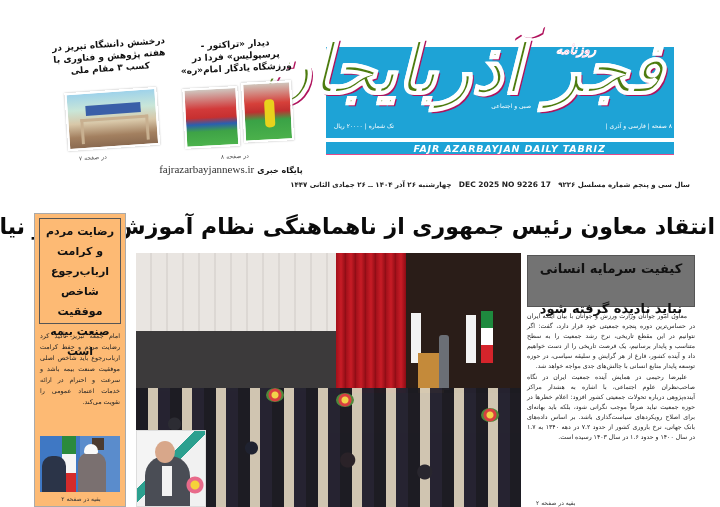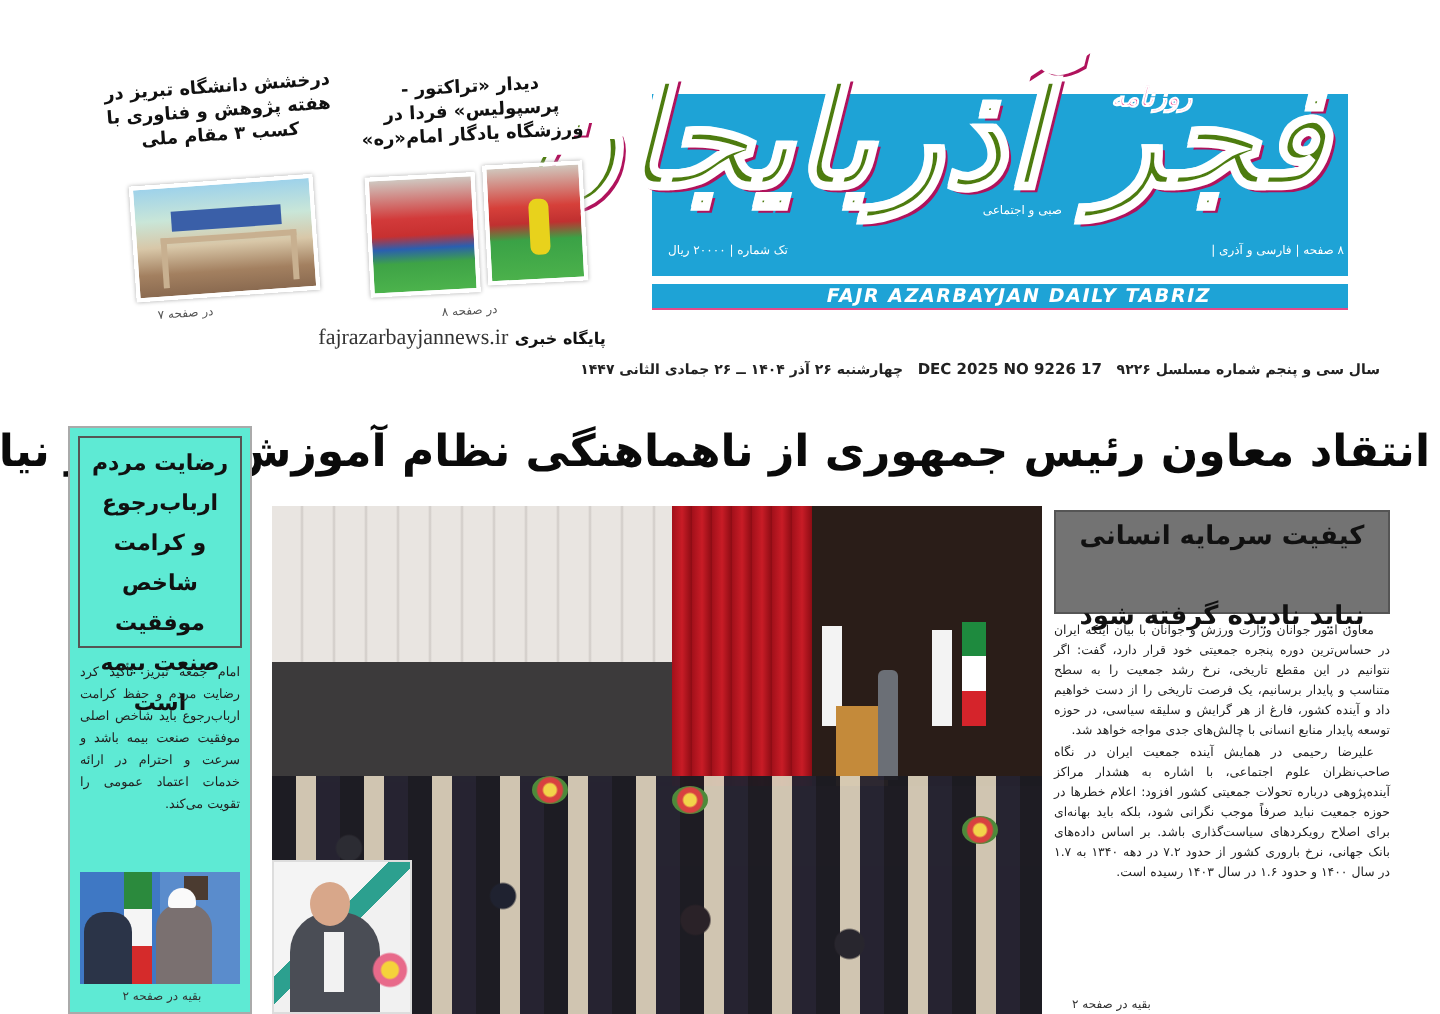--- a/index.html
+++ b/index.html
@@ -97,21 +97,21 @@
   
   .sub-box { position: absolute; left: 527px; top: 255px; width: 168px; height: 52px; border: 1px solid #555;
     background: #737373; }
   .sub-box-title { font-weight: bold; font-size: 13px; line-height: 22px; direction: rtl; text-align: center; padding-top: 3px; }
   .right-body { position: absolute; left: 527px; top: 311px; width: 168px; direction: rtl; text-align: justify;
     font-size: 6.2px; line-height: 10px; color: #222; }
   .right-body p { text-indent: 8px; margin-bottom: 1px; }
   .right-cont { position: absolute; left: 536px; top: 499px; font-size: 6px; color: #333; direction: rtl; }
 
   
-  .left-col { position: absolute; left: 34px; top: 213px; width: 92px; height: 294px; border: 1px solid #aaa; background: #5eead4; }
+  .left-col { position: absolute; left: 34px; top: 213px; width: 92px; height: 294px; border: 1px solid #aaa; background: #fdba74; }
   .left-title-box { position: absolute; left: 4px; top: 4px; width: 82px; height: 106px; border: 1px solid #555; }
   .left-title { font-weight: bold; font-size: 11px; line-height: 20px; direction: rtl; text-align: center; padding-top: 3px; }
   .left-body { position: absolute; left: 5px; top: 117px; width: 80px; direction: rtl; text-align: justify;
     font-size: 6.4px; line-height: 11px; color: #222; }
   .left-photo { position: absolute; left: 5px; top: 222px; width: 80px; height: 56px; overflow: hidden;
     background: linear-gradient(90deg, #3f78c4 0 50%, #5a8ccc 50%); }
   .lp-flag { position: absolute; left: 22px; top: 0; width: 14px; height: 56px;
     background: linear-gradient(180deg, #2b8a3d 0 33%, #f5f5f5 33% 66%, #d52b2b 66%); }
   .lp-cleric { position: absolute; left: 38px; top: 16px; width: 28px; height: 40px; background: #7a7070; border-radius: 12px 12px 0 0; }
   .lp-turban { position: absolute; left: 44px; top: 8px; width: 14px; height: 10px; background: #fafafa; border-radius: 7px 7px 2px 2px; }
@@ -198,22 +198,22 @@
 <div class="right-body">
   <p>معاون امور جوانان وزارت ورزش و جوانان با بیان اینکه ایران در حساس‌ترین دوره پنجره جمعیتی خود قرار دارد، گفت: اگر نتوانیم در این مقطع تاریخی، نرخ رشد جمعیت را به سطح متناسب و پایدار برسانیم، یک فرصت تاریخی را از دست خواهیم داد و آینده کشور، فارغ از هر گرایش و سلیقه سیاسی، در حوزه توسعه پایدار منابع انسانی با چالش‌های جدی مواجه خواهد شد.</p>
   <p>علیرضا رحیمی در همایش آینده جمعیت ایران در نگاه صاحب‌نظران علوم اجتماعی، با اشاره به هشدار مراکز آینده‌پژوهی درباره تحولات جمعیتی کشور افزود: اعلام خطرها در حوزه جمعیت نباید صرفاً موجب نگرانی شود، بلکه باید بهانه‌ای برای اصلاح رویکردهای سیاست‌گذاری باشد. بر اساس داده‌های بانک جهانی، نرخ باروری کشور از حدود ۷.۲ در دهه ۱۳۴۰ به ۱.۷ در سال ۱۴۰۰ و حدود ۱.۶ در سال ۱۴۰۳ رسیده است.</p>
 </div>
 <div class="right-cont">بقیه در صفحه ۲</div>
 
 <div class="left-col">
   <div class="left-title-box">
     <div class="left-title">
       <div>رضایت مردم</div>
+      <div>و کرامت</div>
       <div>ارباب‌رجوع</div>
-      <div>و کرامت</div>
       <div>شاخص موفقیت</div>
       <div>صنعت بیمه است</div>
     </div>
   </div>
   <div class="left-body">امام جمعه تبریز تأکید کرد رضایت مردم و حفظ کرامت ارباب‌رجوع باید شاخص اصلی موفقیت صنعت بیمه باشد و سرعت و احترام در ارائه خدمات اعتماد عمومی را تقویت می‌کند.</div>
   <div class="left-photo">
     <div class="lp-flag"></div>
     <div class="lp-portrait"></div>
     <div class="lp-man"></div>
     <div class="lp-cleric"></div>

